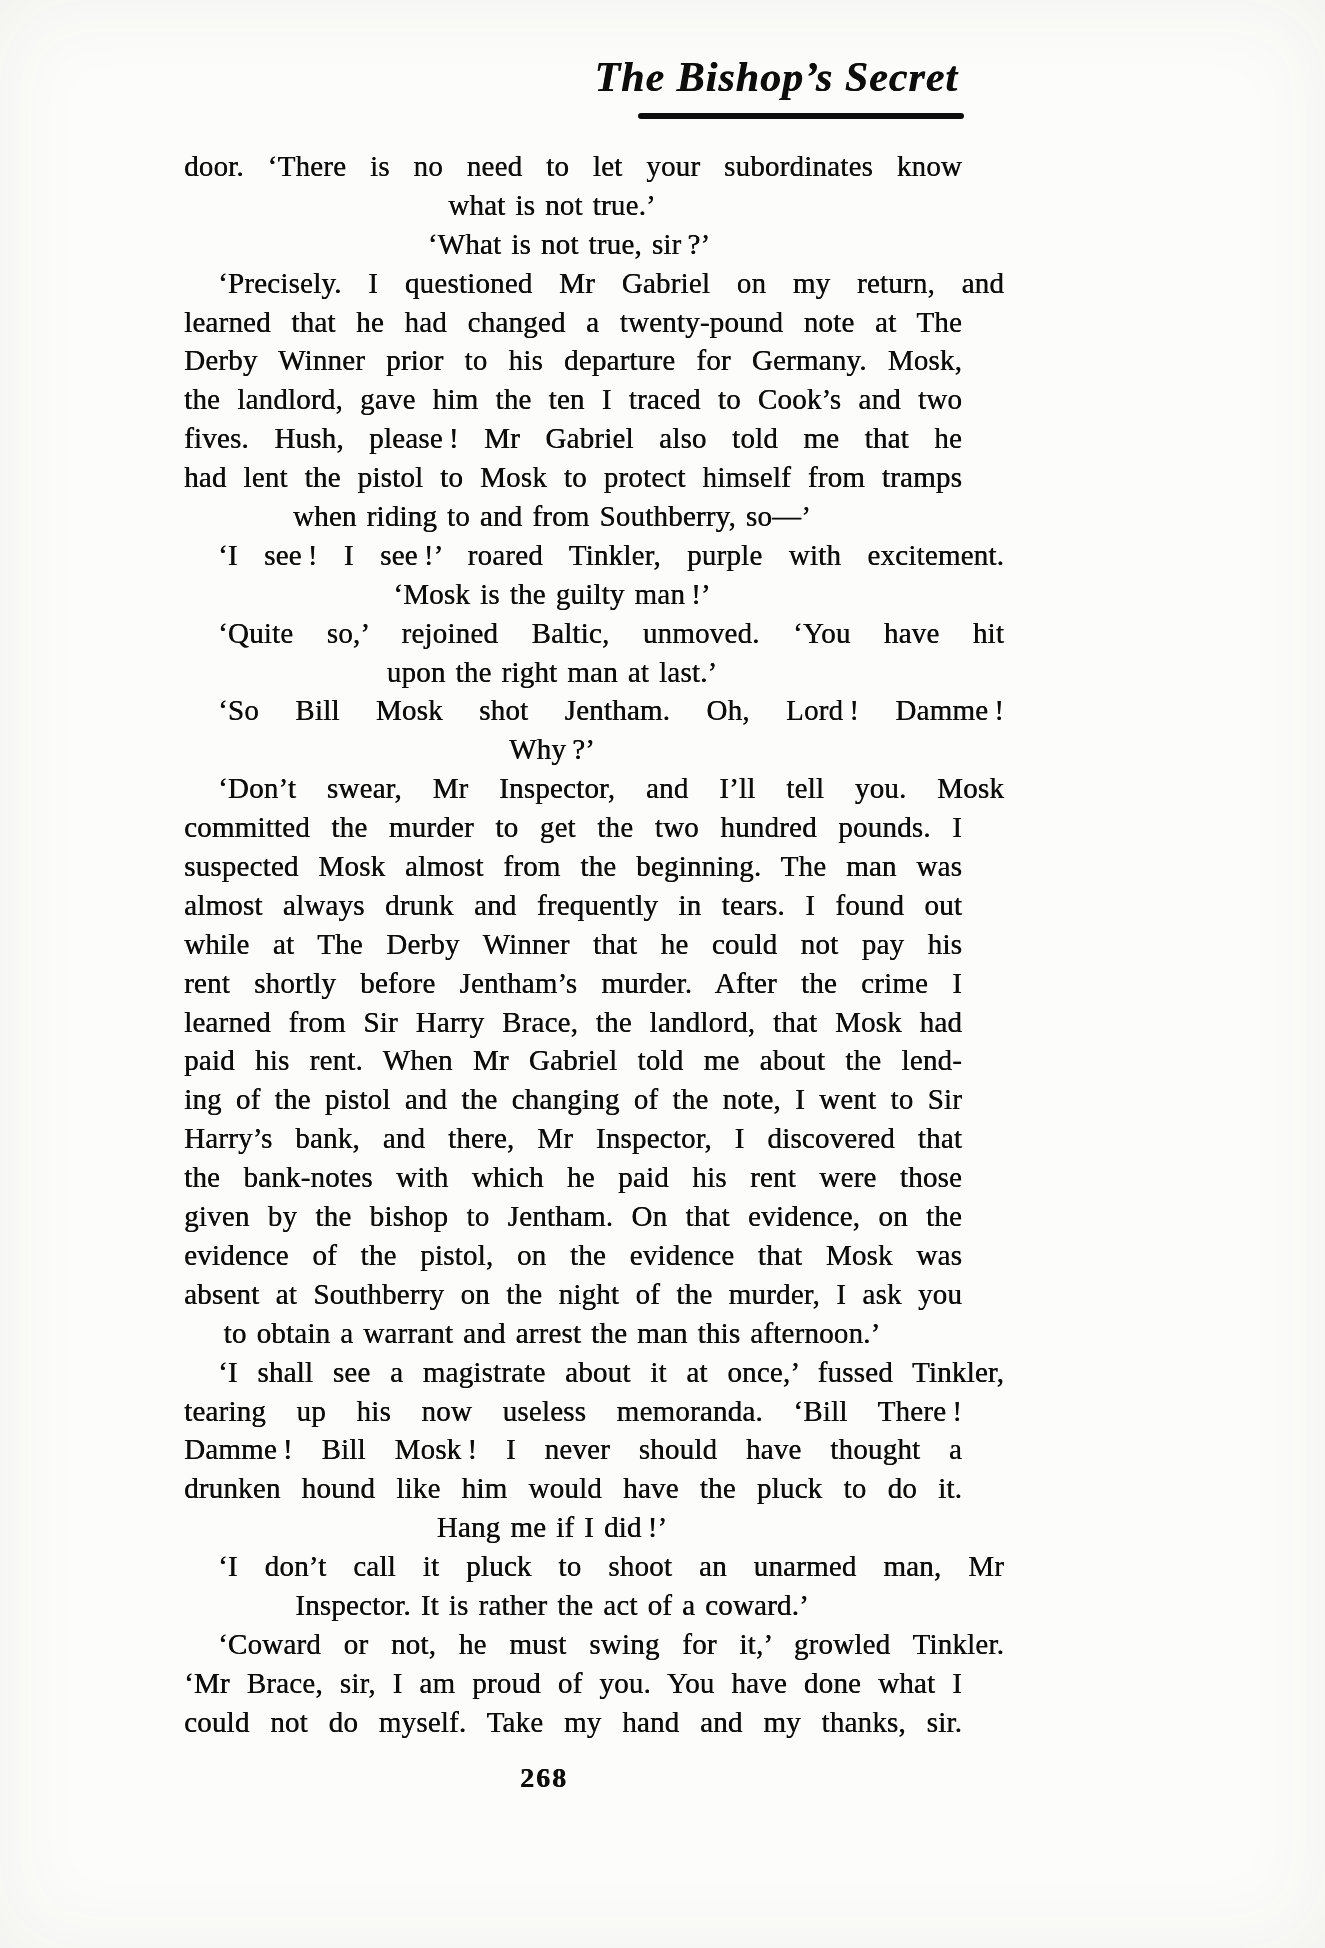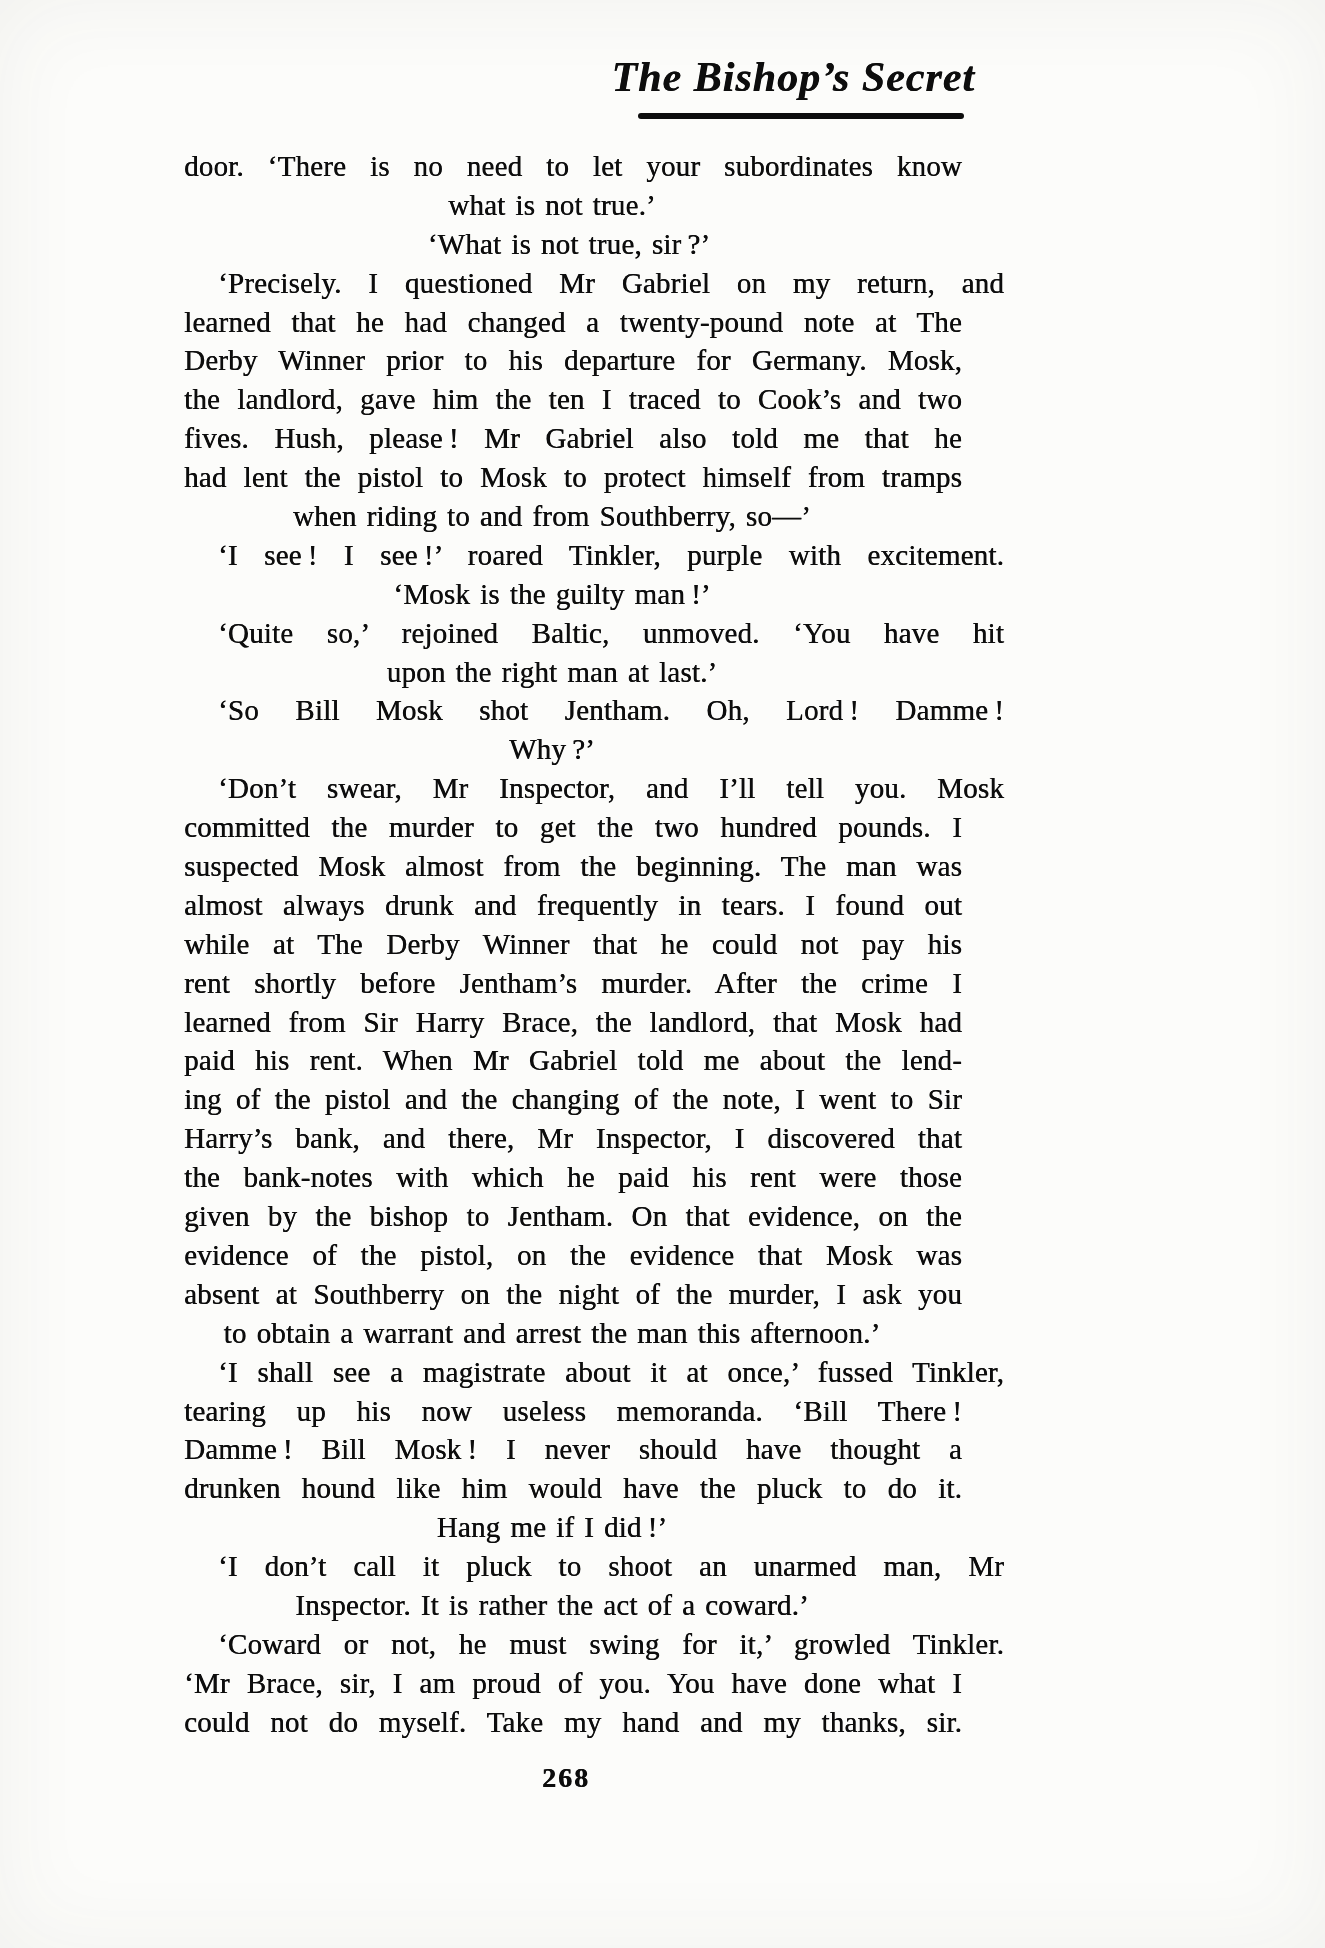--- a/index.html
+++ b/index.html
@@ -17,21 +17,21 @@
     width: 1325px;
     height: 1948px;
     background: var(--paper, #fcfcfa);
     color: var(--ink, #0d0d0d);
     overflow: hidden;
     box-shadow: inset 0 0 90px rgba(60,60,55,0.06);
   }
   .running-title {
     position: absolute;
     top: 52px;
-    right: 350px;
+    right: 367px;
     font-size: 42px;
     line-height: 50px;
     font-style: italic;
     font-weight: 700;
     letter-spacing: 1px;
     white-space: nowrap;
     text-shadow: 0.4px 0 0 var(--ink, #0d0d0d);
   }
   .title-rule {
     position: absolute;
@@ -66,21 +66,21 @@
   .line.indent {
     padding-left: 34px;
   }
   .line.indent.just {
     
     width: 786px;
   }
   .page-number {
     position: absolute;
     top: 1762px;
-    left: 156px;
+    left: 134px;
     width: 820px;
     text-align: center;
     font-size: 28px;
     font-weight: 700;
     letter-spacing: 2px;
     text-shadow: 0.4px 0 0 var(--ink, #0d0d0d);
   }
 </style>
 </head>
 <body>

